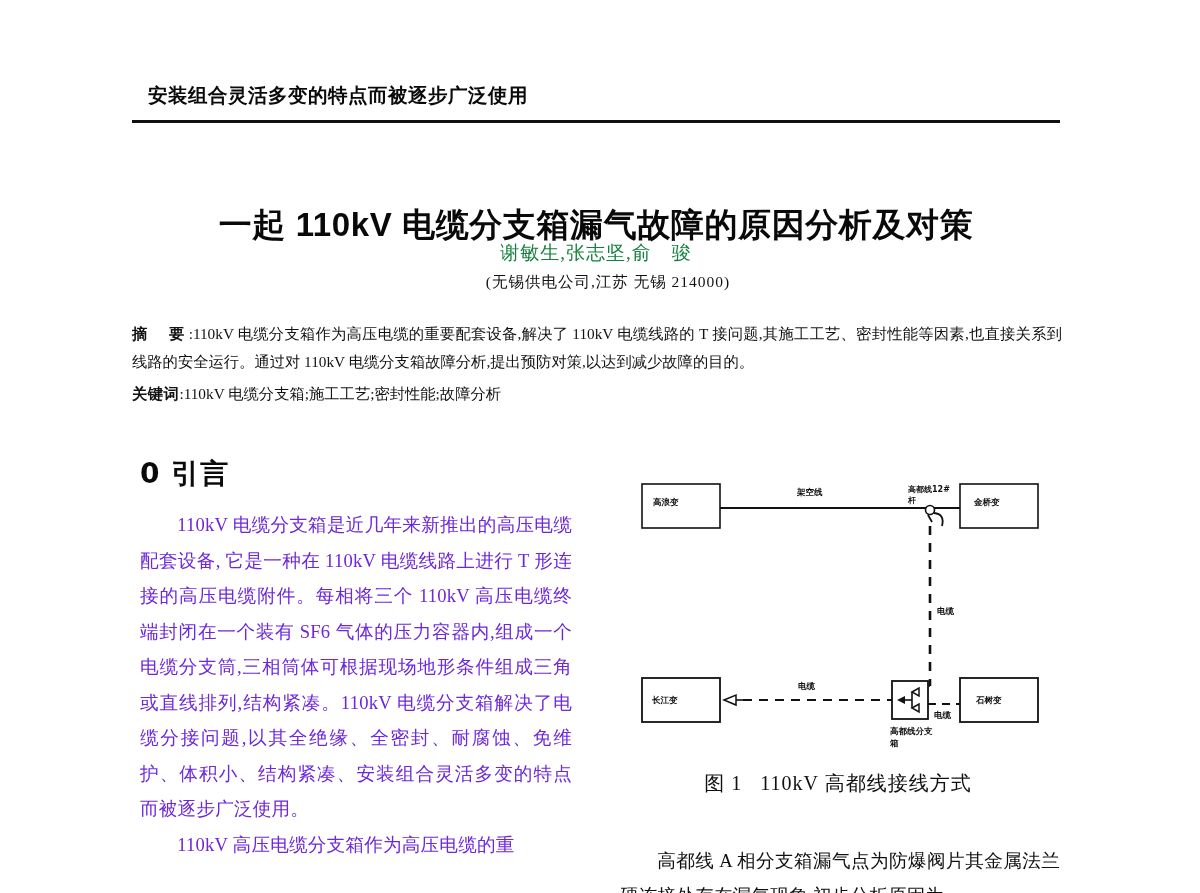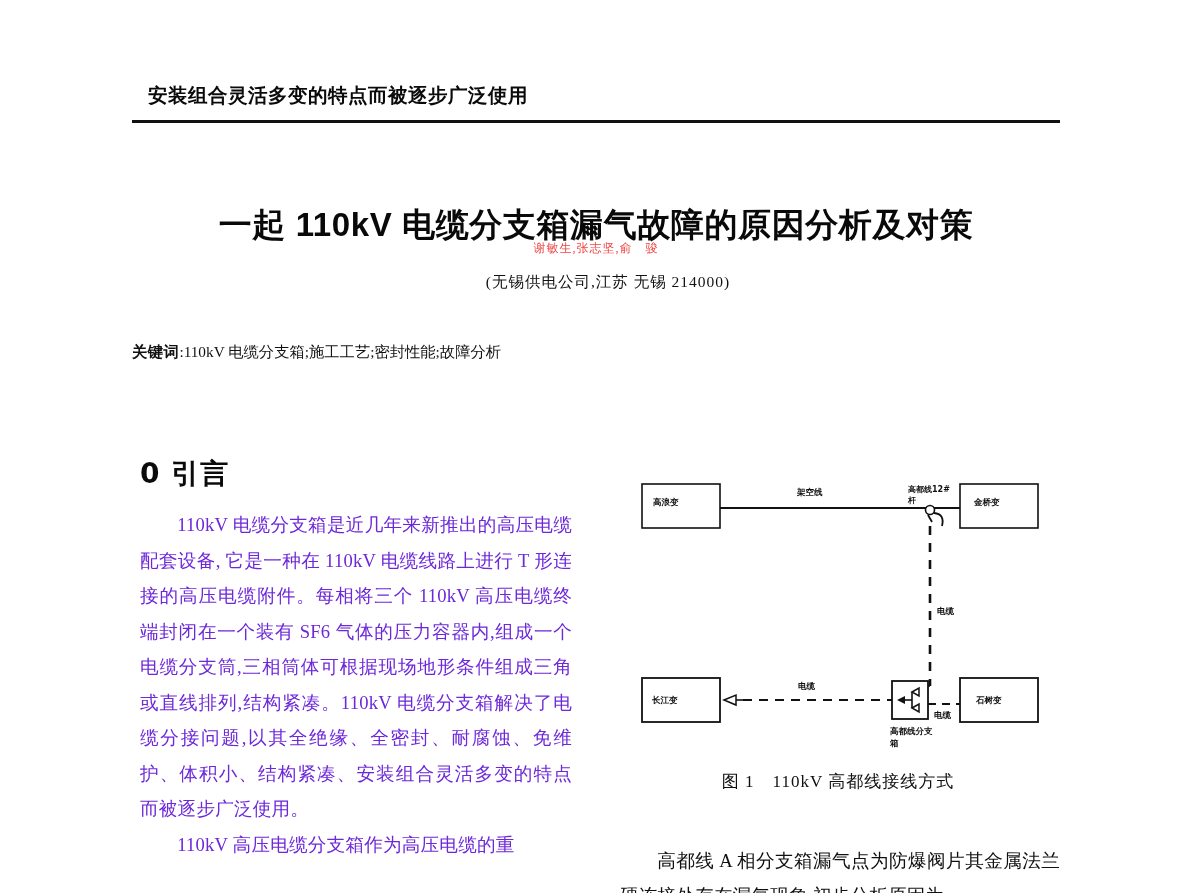--- a/index.html
+++ b/index.html
@@ -59,23 +59,23 @@
     color: #090909;
     white-space: nowrap;
     margin-top: 35px;
   }
   .authors {
     position: absolute;
     left: 132px;
     top: 240px;
     width: 928px;
     text-align: center;
-    font-size: 12px;
-    letter-spacing: 1px;
-    color: #ef4444;
+    font-size: 19px;
+    letter-spacing: 1px;
+    color: #15803d;
   }
   .affiliation {
     position: absolute;
     left: 144px;
     top: 272px;
     width: 928px;
     text-align: center;
     font-size: 15.5px;
     letter-spacing: 1px;
     color: #111;
@@ -92,21 +92,21 @@
     text-align: justify;
     color: #111;
   }
   .abs-label {
     font-family: "DejaVu Sans", sans-serif;
     font-weight: 700;
     letter-spacing: 3px;
     margin-right: 1px;
   }
   .kw-line {
-    margin-top: 18px;
+    margin-top: 5px;
   }
   .kw-label {
     font-family: "DejaVu Sans", sans-serif;
     font-weight: 700;
     letter-spacing: 0.5px;
   }
 
   
   .col-left {
     position: absolute;
@@ -148,21 +148,21 @@
     left: 0; top: 0;
     width: 452px;
     height: 300px;
   }
   .fig-caption {
     position: absolute;
     left: 612px;
     top: 770px;
     width: 452px;
     text-align: center;
-    font-size: 17px;
+    font-size: 20px;
     letter-spacing: 1px;
     color: #101010;
   }
   .fig-caption .num { margin-right: 18px; }
 
   .right-par {
     position: absolute;
     left: 620px;
     top: 824px;
     width: 440px;
@@ -195,20 +195,21 @@
 <div class="page">
 
   <div class="running-head">安装组合灵活多变的特点而被逐步广泛使用</div>
   <div class="head-rule"></div>
 
   <div class="doc-title">一起 110kV 电缆分支箱漏气故障的原因分析及对策</div>
   <div class="authors">谢敏生,张志坚,俞　骏</div>
   <div class="affiliation">(无锡供电公司,江苏 无锡 214000)</div>
 
   <div class="abstract-block">
+    <div><span class="abs-label">摘　要</span><span>:</span><span>110kV 电缆分支箱作为高压电缆的重要配套设备,解决了 110kV 电缆线路的 T 接问题,其施工工艺、密封性能等因素,也直接关系到线路的安全运行。通过对 110kV 电缆分支箱故障分析,提出预防对策,以达到减少故障的目的。</span></div>
     <div class="kw-line"><span class="kw-label">关键词</span><span>:</span><span>110kV 电缆分支箱;施工工艺;密封性能;故障分析</span></div>
   </div>
 
   <div class="col-left">
     <div class="sec-heading">0 引言</div>
     <p class="body-par indent">110kV 电缆分支箱是近几年来新推出的高压电缆配套设备, 它是一种在 110kV 电缆线路上进行 T 形连接的高压电缆附件。每相将三个 110kV 高压电缆终端封闭在一个装有 SF6 气体的压力容器内,组成一个电缆分支筒,三相筒体可根据现场地形条件组成三角或直线排列,结构紧凑。110kV 电缆分支箱解决了电缆分接问题,以其全绝缘、全密封、耐腐蚀、免维护、体积小、结构紧凑、安装组合灵活多变的特点而被逐步广泛使用。</p>
     <p class="body-par indent">110kV 高压电缆分支箱作为高压电缆的重</p>
   </div>
 
   <div class="figure-wrap">

